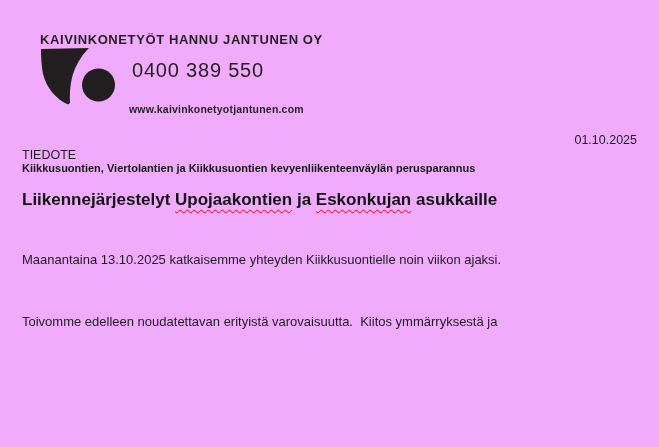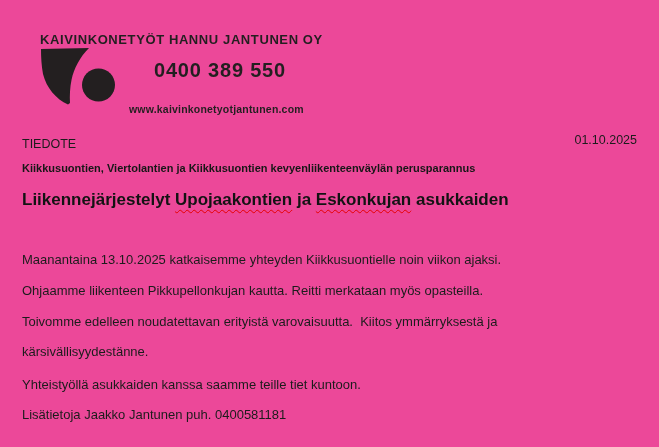--- a/index.html
+++ b/index.html
@@ -4,57 +4,57 @@
 <style>
   html, body {
     margin: 0;
     padding: 0;
     background: #ffffff;
   }
   #page {
     position: relative;
     width: 659px;
     height: 447px;
-    background: #ec4899;
+    background: #f0abfc;
     overflow: hidden;
     font-family: "Liberation Sans", sans-serif;
     color: #1c1c1c;
   }
   .abs { position: absolute; }
 
   
   .company-name {
     left: 40px; top: 32px;
     font-size: 13px;
     font-weight: 600;
     letter-spacing: 0.6px;
     color: #231f20;
     white-space: nowrap;
   }
   .logo-box { left: 41px; top: 48px; width: 75px; height: 58px; }
   .phone {
-    left: 154px; top: 59px;
+    left: 132px; top: 59px;
     font-size: 20px;
-    font-weight: 700;
+    font-weight: 400;
     letter-spacing: 0.8px;
     color: #231f20;
     white-space: nowrap;
   }
   .website {
     left: 129px; top: 87px;
     font-size: 10.5px;
     font-weight: 700;
     letter-spacing: 0.2px;
     color: #231f20;
     white-space: nowrap;
     margin-top: 16px;
   }
 
   
-  .doc-type { left: 22px; top: 137px; font-size: 12.5px; white-space: nowrap; }
+  .doc-type { left: 22px; top: 148px; font-size: 12.5px; white-space: nowrap; }
   .doc-date { right: 22px; top: 133px; font-size: 12.5px; white-space: nowrap; }
 
   
   .subject {
     left: 22px; top: 162px;
     font-size: 11px;
     font-weight: 700;
     white-space: nowrap;
     color: #171717;
   }
@@ -107,23 +107,19 @@
 
   <div class="abs website">www.kaivinkonetyotjantunen.com</div>
 
   <div class="abs doc-type">TIEDOTE</div>
 
   <div class="abs doc-date">01.10.2025</div>
 
   <div class="abs subject">Kiikkusuontien, Viertolantien ja Kiikkusuontien kevyenliikenteenväylän perusparannus</div>
 
   <div class="abs title">
-    <span>Liikennejärjestelyt </span><span class="misspelled">Upojaakontien</span><span> ja </span><span class="misspelled">Eskonkujan</span><span> asukkaiden</span>
+    <span>Liikennejärjestelyt </span><span class="misspelled">Upojaakontien</span><span> ja </span><span class="misspelled">Eskonkujan</span><span> asukkaille</span>
   </div>
 
   <div class="abs body-line l0">Maanantaina 13.10.2025 katkaisemme yhteyden Kiikkusuontielle noin viikon ajaksi.</div>
-  <div class="abs body-line l1">Ohjaamme liikenteen Pikkupellonkujan kautta. Reitti merkataan myös opasteilla.</div>
   <div class="abs body-line l2">Toivomme edelleen noudatettavan erityistä varovaisuutta.  Kiitos ymmärryksestä ja</div>
-  <div class="abs body-line l3">kärsivällisyydestänne.</div>
-  <div class="abs body-line l4">Yhteistyöllä asukkaiden kanssa saamme teille tiet kuntoon.</div>
-  <div class="abs body-line l5">Lisätietoja Jaakko Jantunen puh. 0400581181</div>
 
 </div>
 
 </body></html>

